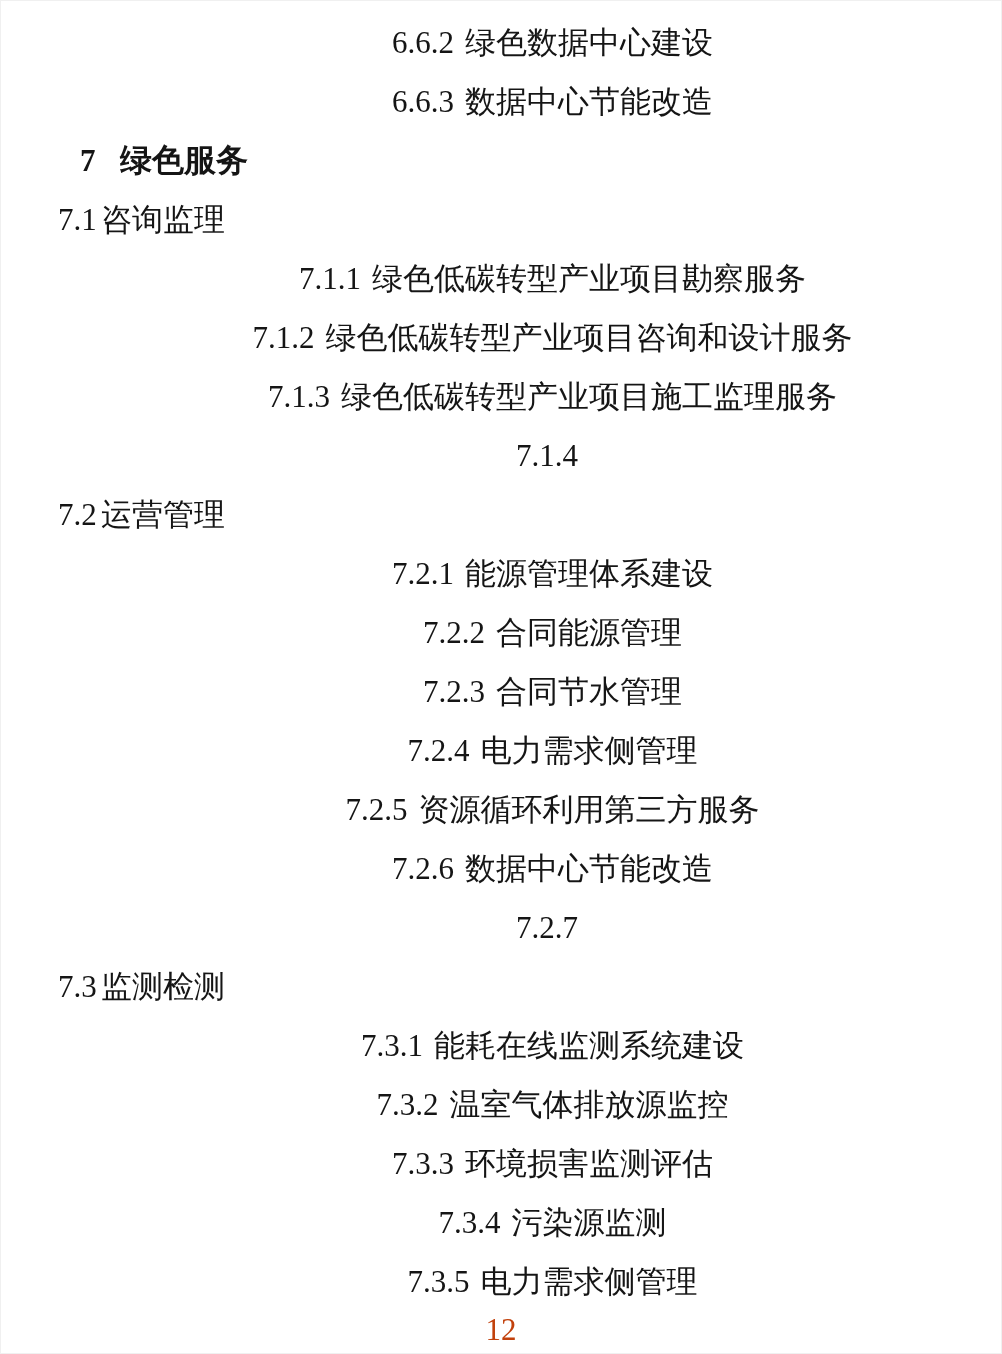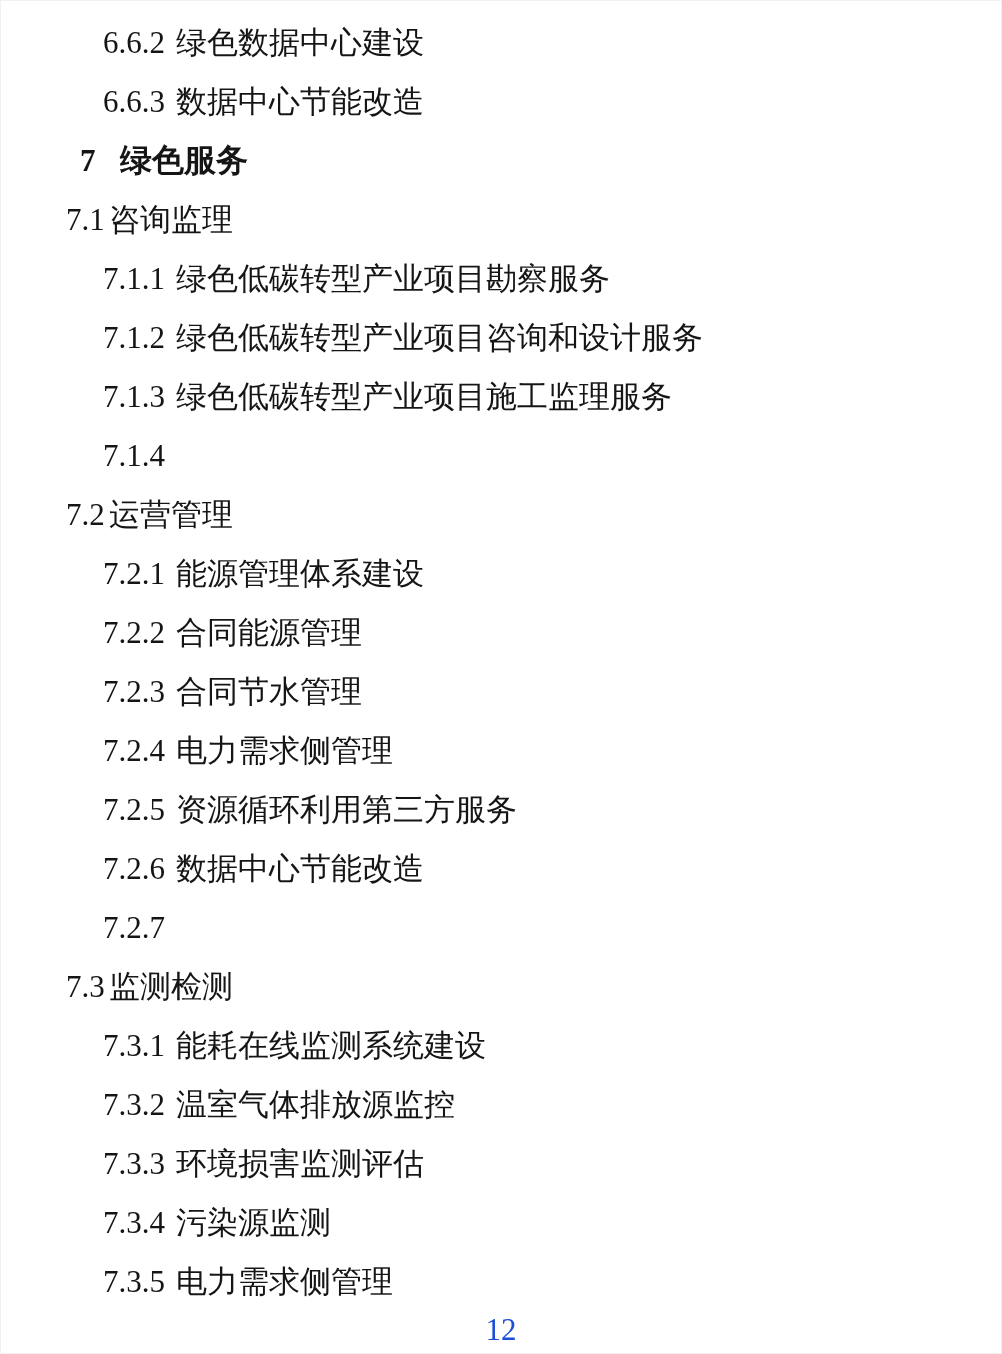--- a/index.html
+++ b/index.html
@@ -32,45 +32,45 @@
     font-size: 31px;
   }
   .toc-row .num {
     flex: 0 0 auto;
     display: inline-block;
   }
   .toc-row .title {
     flex: 0 0 auto;
   }
   
-  .level-3 { padding-left: 103px; }
+  .level-3 { padding-left: 103px; justify-content: center; }
   .level-3 .num { width: 73px; }
   
-  .level-2 { padding-left: 58px; margin-left: 8px; }
+  .level-2 { padding-left: 58px; }
   .level-2 .num { width: 43px; }
   
   .level-1 { padding-left: 80px; }
   .level-1 .num {
     width: 40px;
     font-weight: 700;
     font-size: 31px;
   }
   .level-1 .title {
     font-family: "Liberation Sans", "DejaVu Sans", sans-serif;
     font-weight: 700;
     font-size: 32px;
   }
   .footer {
     position: absolute;
     top: 1312px;
     left: 0;
     right: 0;
     text-align: center;
     font-size: 31px;
-    color: #1d4ed8;
+    color: #c2410c;
   }
 </style>
 </head>
 <body>
 
 <div class="page">
   <div class="toc" id="toc-list">
       <div class="toc-row level-3">
     <span class="num">6.6.2</span>
     <span class="title">绿色数据中心建设</span>

